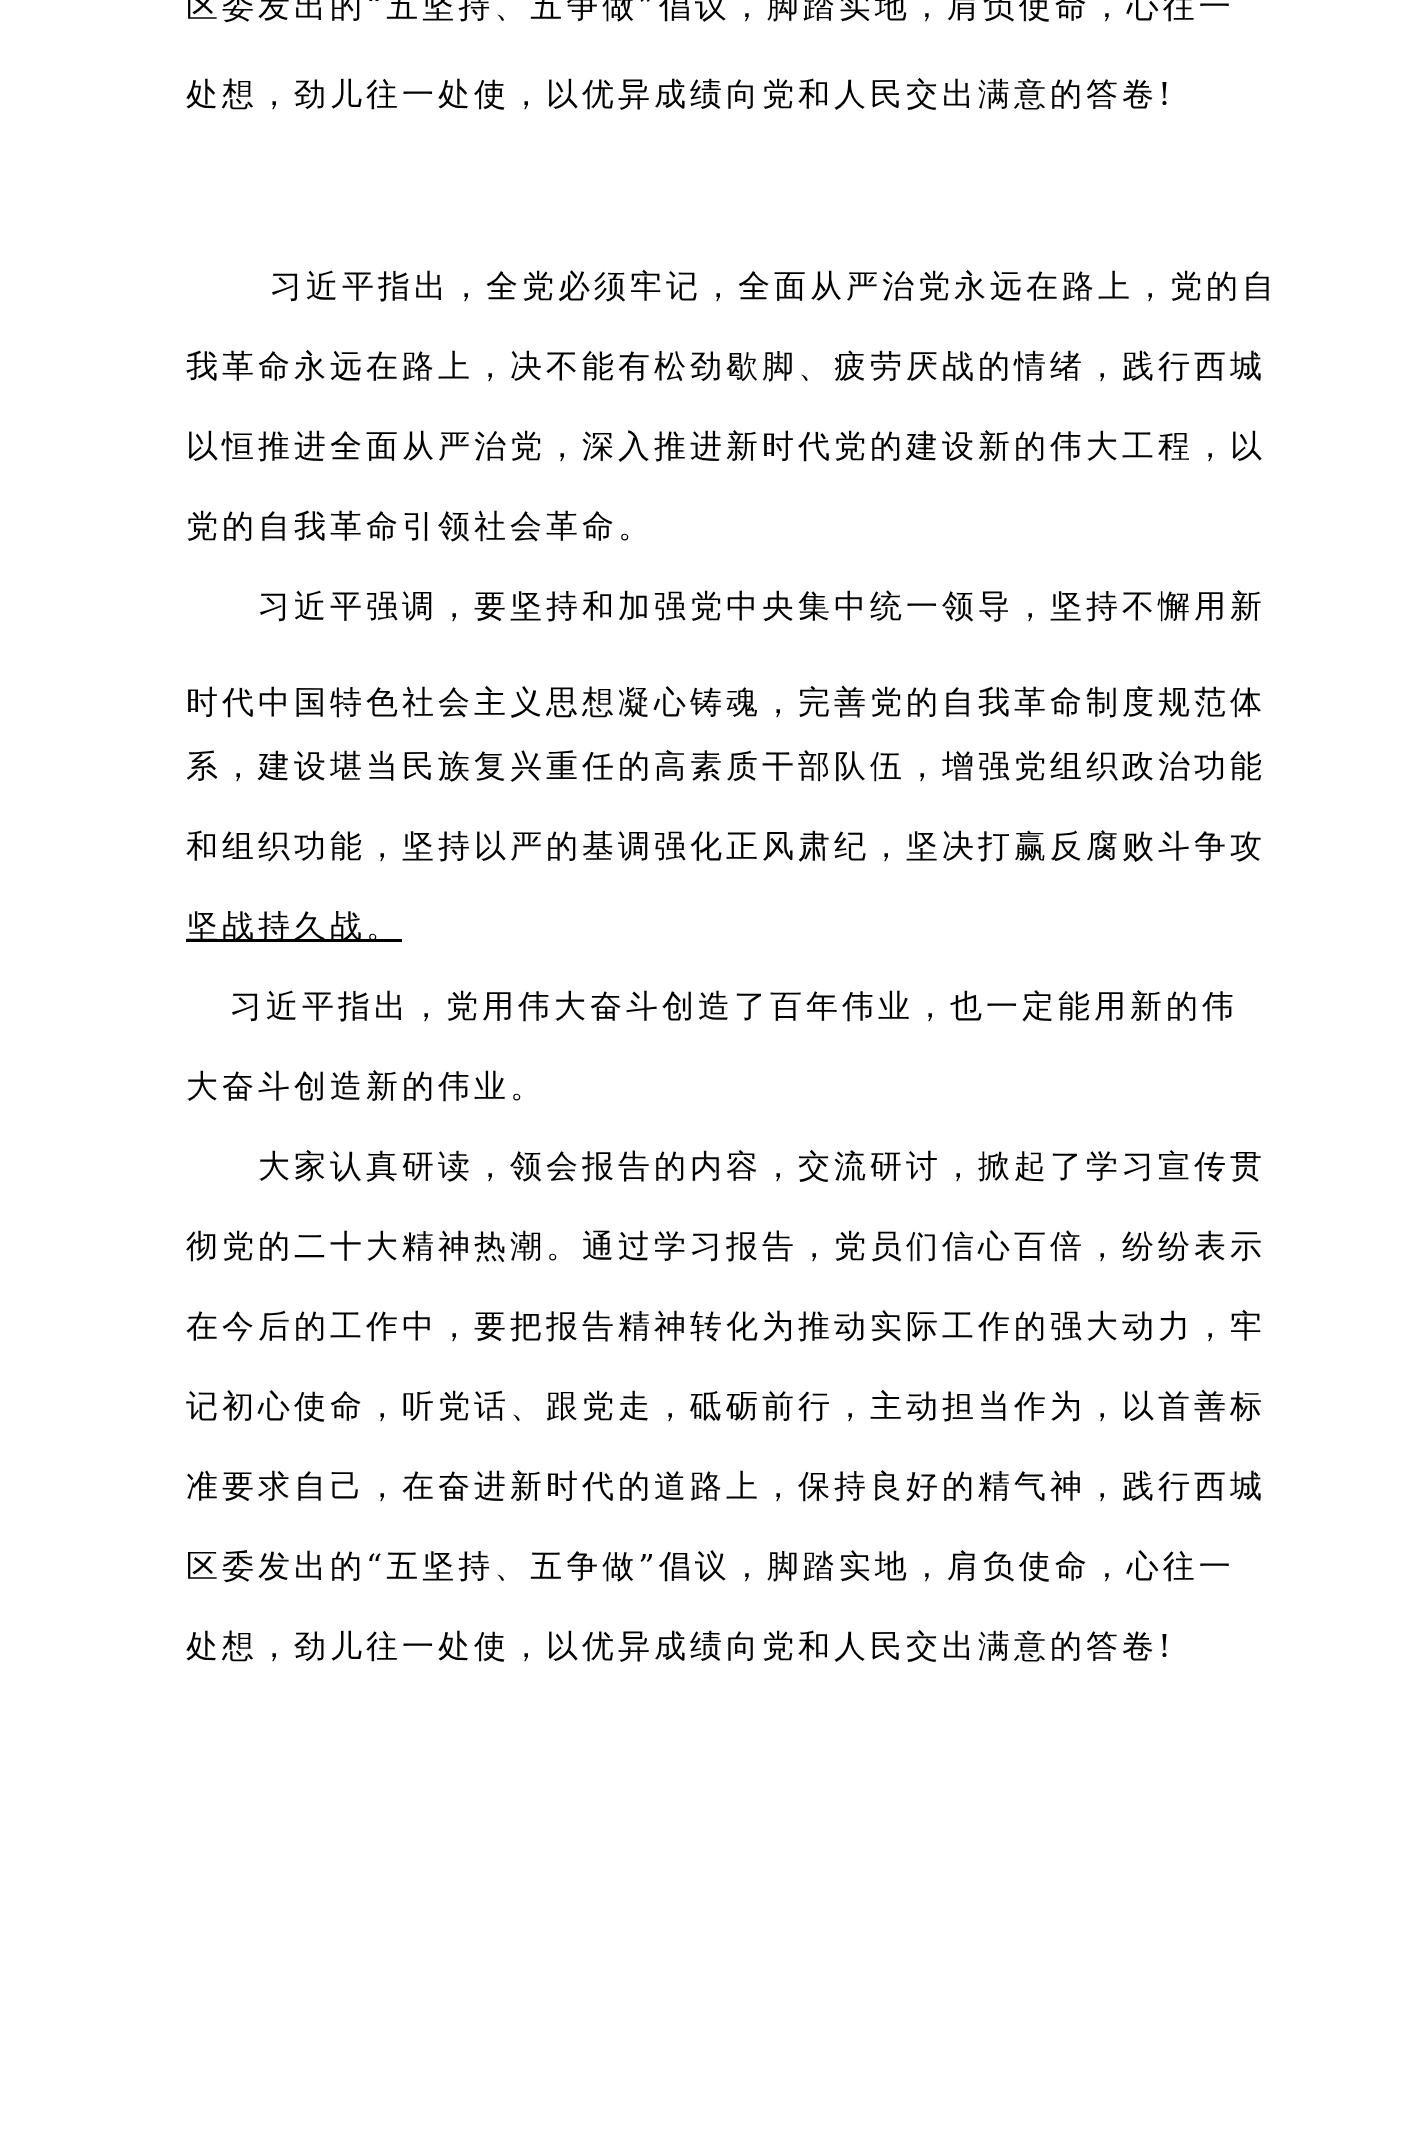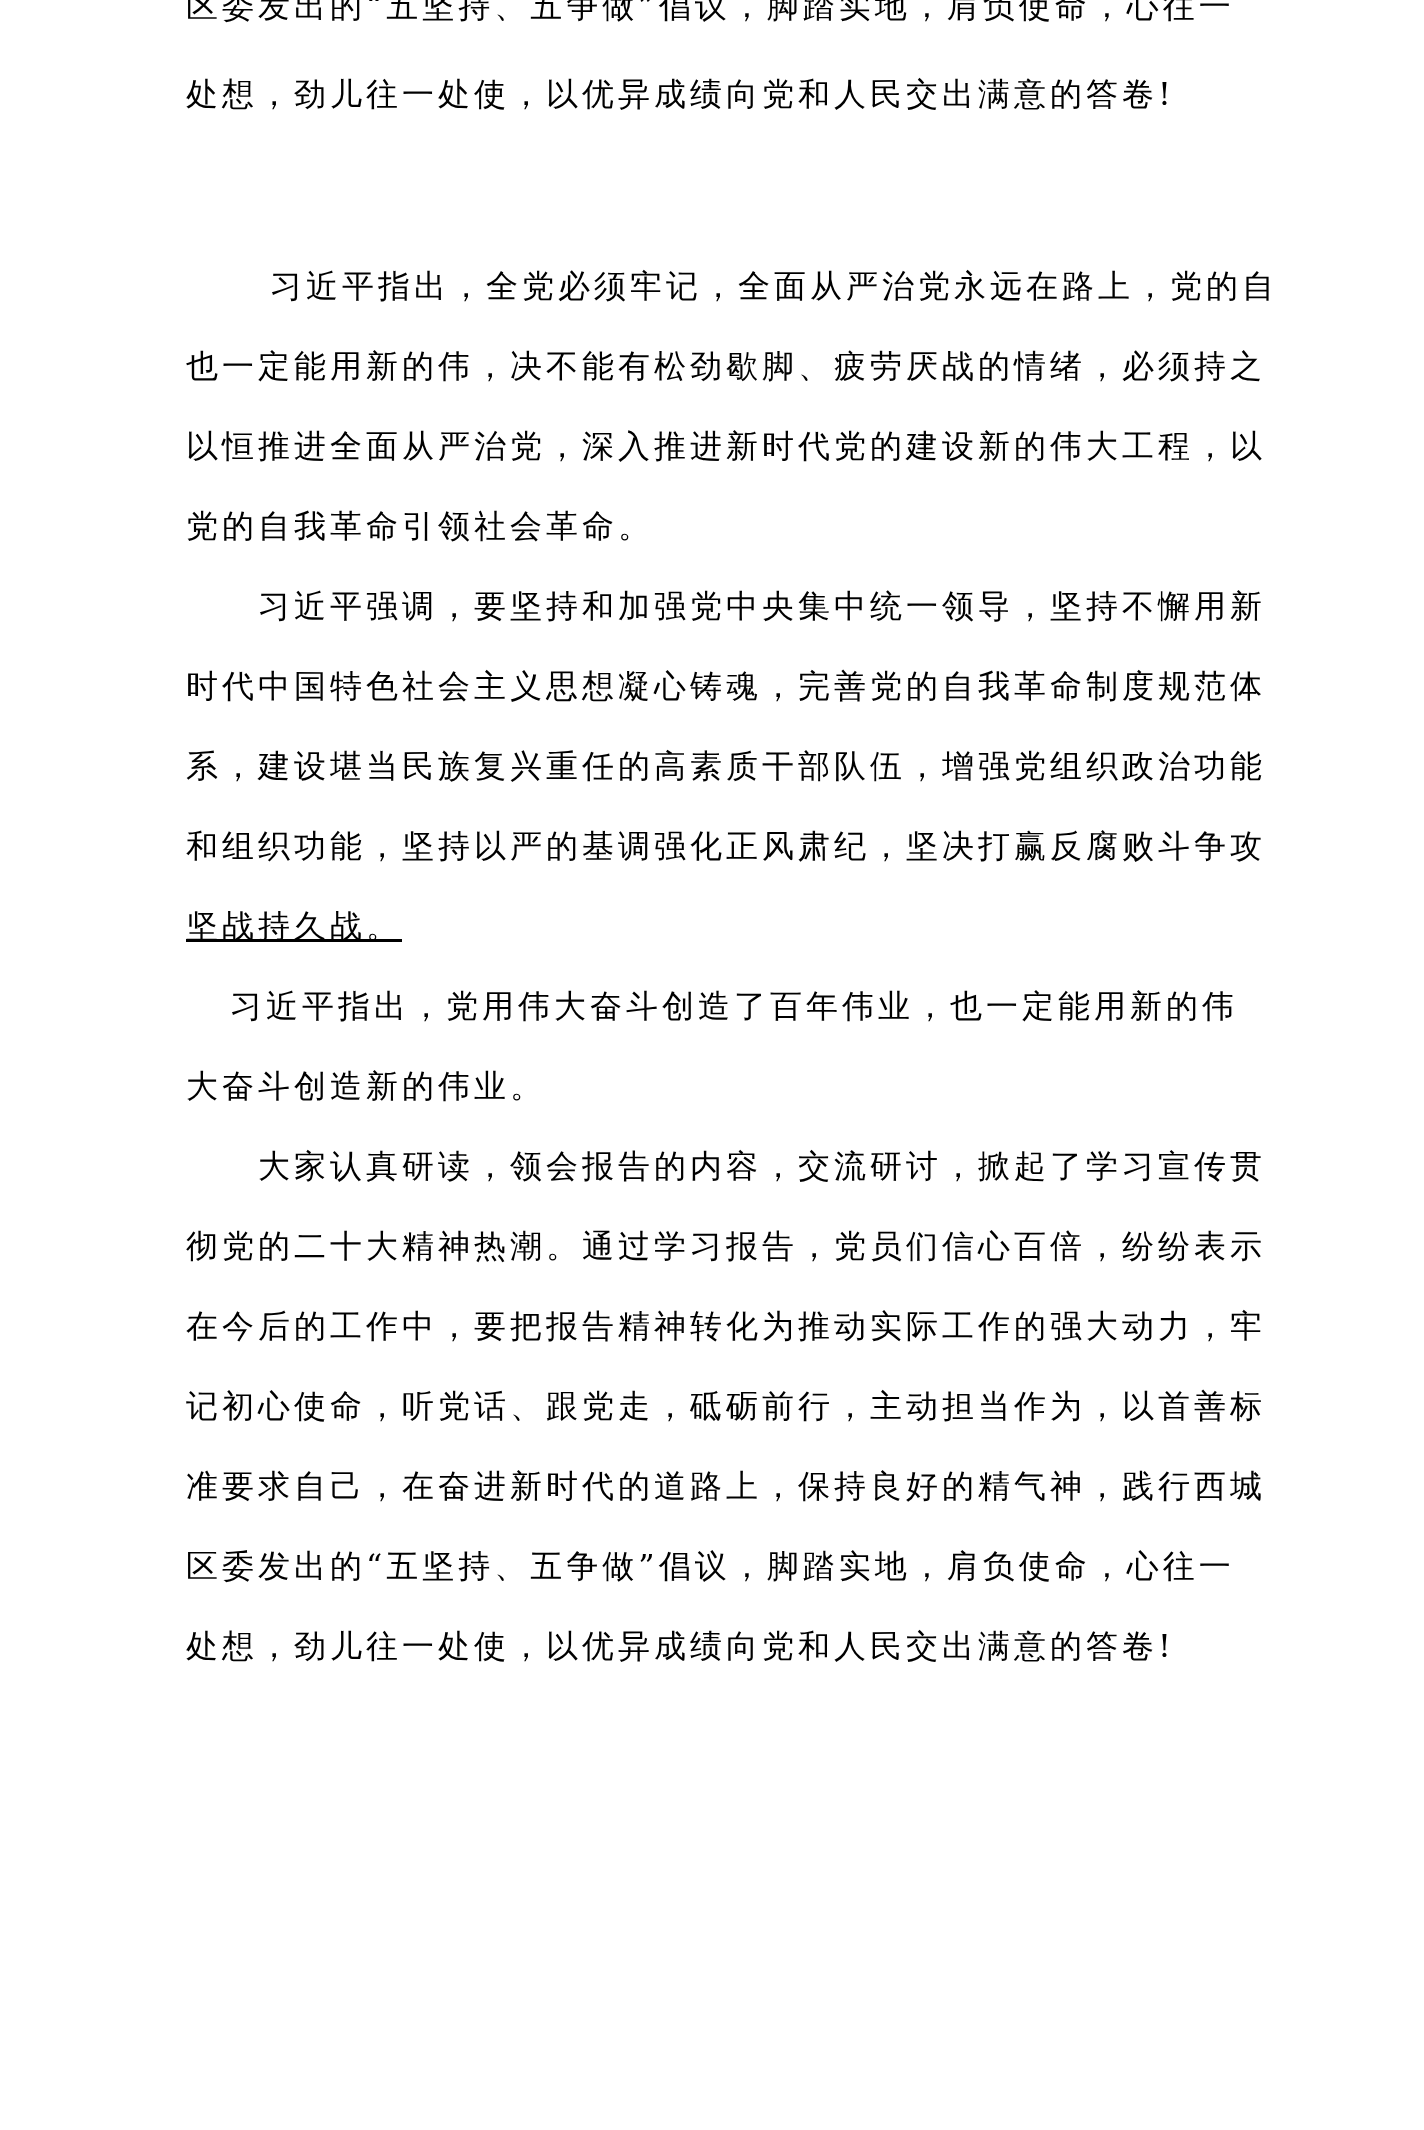--- a/index.html
+++ b/index.html
@@ -40,28 +40,28 @@
 
 <div class="page">
 
   <div>
     <div class="line" style="top:-14px;">区委发出的“五坚持、五争做”倡议，脚踏实地，肩负使命，心往一</div>
     <div class="line" style="top:74px;">处想，劲儿往一处使，以优异成绩向党和人民交出满意的答卷!</div>
   </div>
 
   <div>
     <div class="line" style="top:266px; left:270px;">习近平指出，全党必须牢记，全面从严治党永远在路上，党的自</div>
-    <div class="line" style="top:346px;">也一定能用新的伟，决不能有松劲歇脚、疲劳厌战的情绪，必须持之</div>
+    <div class="line" style="top:346px;">我革命永远在路上，决不能有松劲歇脚、疲劳厌战的情绪，践行西城</div>
     <div class="line" style="top:426px;text-align:center;">以恒推进全面从严治党，深入推进新时代党的建设新的伟大工程，以</div>
     <div class="line" style="top:506px;">党的自我革命引领社会革命。</div>
   </div>
 
   <div>
     <div class="line" style="top:586px; left:258px;">习近平强调，要坚持和加强党中央集中统一领导，坚持不懈用新</div>
-    <div class="line" style="top:666px;">时代中国特色社会主义思想凝心铸魂，完善党的自我革命制度规范体</div>
+    <div class="line" style="top:682px;">时代中国特色社会主义思想凝心铸魂，完善党的自我革命制度规范体</div>
     <div class="line" style="top:746px;">系，建设堪当民族复兴重任的高素质干部队伍，增强党组织政治功能</div>
     <div class="line" style="top:826px;">和组织功能，坚持以严的基调强化正风肃纪，坚决打赢反腐败斗争攻</div>
     <div class="line" style="top:906px;text-decoration:underline;">坚战持久战。</div>
   </div>
 
   <div>
     <div class="line" style="top:986px; left:230px;">习近平指出，党用伟大奋斗创造了百年伟业，也一定能用新的伟</div>
     <div class="line" style="top:1066px;">大奋斗创造新的伟业。</div>
   </div>
 

